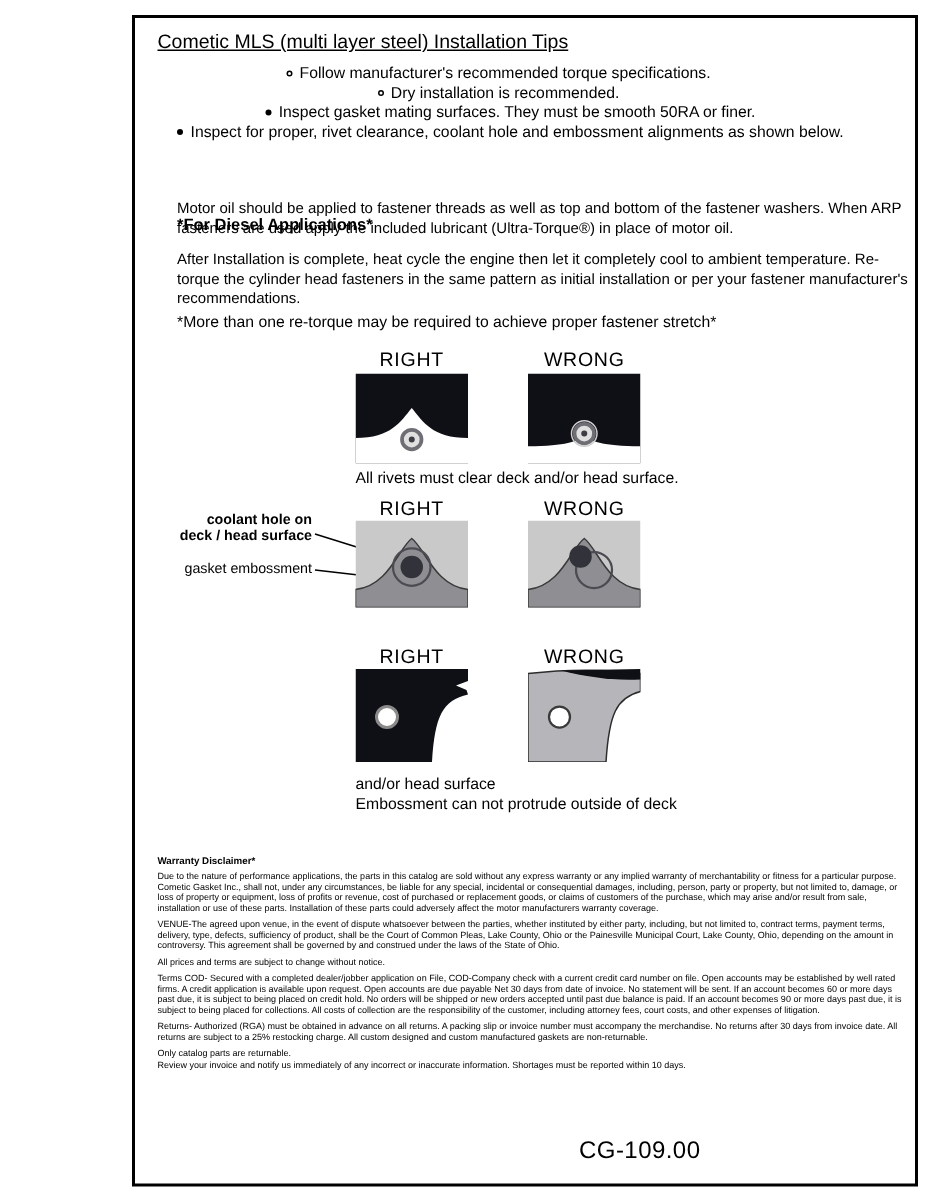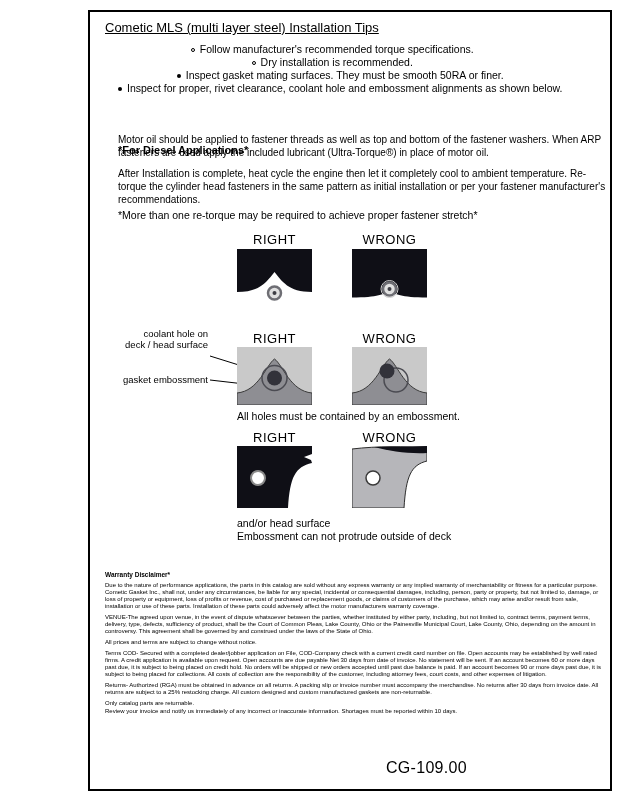--- a/index.html
+++ b/index.html
@@ -75,25 +75,26 @@
     <circle cx="75" cy="88" r="13" fill="#e0e0e0" stroke="#6e6e74" stroke-width="5"></circle>
     <circle cx="75" cy="88" r="4" fill="#3d3d44"></circle>
   </svg>
   <svg class="abs col-r r1i" width="75" height="60" viewBox="0 0 150 120" preserveAspectRatio="none">
     <rect width="150" height="120" fill="#0f0f16"></rect>
     <path d="M0,120 L0,97 C52,97 65,90 75,83 C85,90 98,97 150,97 L150,120 Z" fill="#ffffff"></path>
     <circle cx="75" cy="80" r="17" fill="none" stroke="#cfcfcf" stroke-width="2"></circle>
     <circle cx="75" cy="80" r="13" fill="#e0e0e0" stroke="#6e6e74" stroke-width="5"></circle>
     <circle cx="75" cy="80" r="4" fill="#3d3d44"></circle>
   </svg>
+  <div class="cap r1c abs">All rivets must clear deck and/or head surface.</div>
 
   <div class="dg-label col-l r2t abs">RIGHT</div>
   <div class="dg-label col-r r2t abs">WRONG</div>
 
-  <div class="dg-sidelabel abs" style="left:116px; top:328px;">
+  <div class="dg-sidelabel abs" style="left:116px; top:341px;font-weight:bold;">
     <div>coolant hole on</div>
     <div>deck / head surface</div>
   </div>
   <div class="dg-sidelabel abs" style="left:116px; top:374px;">
     <div>gasket embossment</div>
   </div>
   <svg class="abs" style="left:208px; top:346px;" width="82" height="48" viewBox="0 0 82 48">
     <line x1="2" y1="10" x2="66" y2="30" stroke="#000" stroke-width="1"></line>
     <line x1="2" y1="34" x2="54" y2="40" stroke="#000" stroke-width="1"></line>
   </svg>
@@ -103,21 +104,20 @@
     <path d="M0,116 L0,92 C44,88 58,36 75,24 C92,36 106,88 150,92 L150,116 Z" fill="#8e8e93" stroke="#3a3a3a" stroke-width="2"></path>
     <circle cx="75" cy="62" r="25" fill="none" stroke="#4b4b52" stroke-width="3"></circle>
     <circle cx="75" cy="62" r="15" fill="#32323a"></circle>
   </svg>
   <svg class="abs col-r r2i" width="75" height="58" viewBox="0 0 150 116" preserveAspectRatio="none">
     <rect width="150" height="116" fill="#c9c9c9"></rect>
     <path d="M0,116 L0,92 C44,88 58,36 75,24 C92,36 106,88 150,92 L150,116 Z" fill="#8e8e93" stroke="#3a3a3a" stroke-width="2"></path>
     <circle cx="88" cy="66" r="24" fill="none" stroke="#4b4b52" stroke-width="3"></circle>
     <circle cx="70" cy="48" r="15" fill="#32323a"></circle>
   </svg>
-  <div class="cap r2c abs">All holes must be contained by an embossment.</div>
 
   <div class="dg-label col-l r3t abs">RIGHT</div>
   <div class="dg-label col-r r3t abs">WRONG</div>
   <svg class="abs col-l r3i" width="75" height="62" viewBox="0 0 150 124" preserveAspectRatio="none">
     <rect width="150" height="124" fill="#ffffff"></rect>
     <path d="M0,0 L150,0 L150,16 L134,22 L148,28 L150,34 C116,42 106,62 102,124 L0,124 Z" fill="#0f0f16"></path>
     <circle cx="42" cy="64" r="14" fill="#ffffff" stroke="#8a8a8a" stroke-width="4"></circle>
   </svg>
   <svg class="abs col-r r3i" width="75" height="62" viewBox="0 0 150 124" preserveAspectRatio="none">
     <rect width="150" height="124" fill="#ffffff"></rect>

